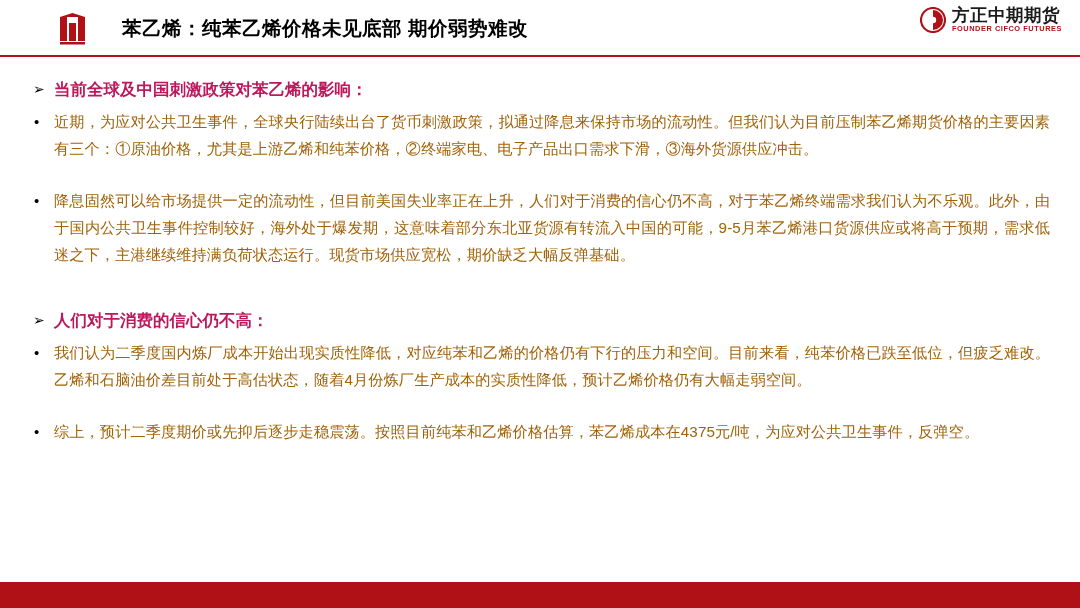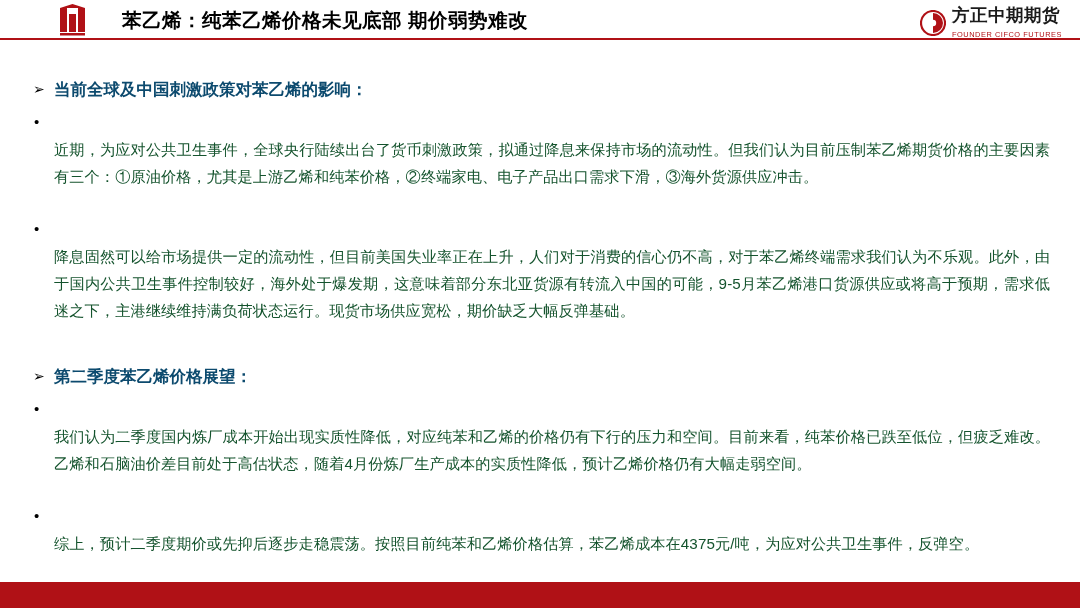--- a/index.html
+++ b/index.html
@@ -10,21 +10,21 @@
   }
   body {
     font-family: "Liberation Sans", sans-serif;
     background: #ffffff;
     position: relative;
   }
 
   
   .header {
     position: relative;
-    height: 40px;
+    height: 57px;
     width: 100%;
     background: #ffffff;
     display: flex;
     align-items: center;
   }
   .header-rule {
     position: absolute;
     left: 0;
     bottom: 0;
     width: 100%;
@@ -64,24 +64,24 @@
   }
   .brand-text { line-height: 1.05; }
   .brand-cn {
     font-size: 17.5px;
     font-weight: bold;
     color: #1a1a1a;
     letter-spacing: 0.5px;
   }
   .brand-en {
     font-size: 7.4px;
-    font-weight: normal;
+    font-weight: bold;
     color: #b01116;
     letter-spacing: 0.55px;
-    margin-top: 7px;
+    margin-top: 1px;
   }
 
   
   .content {
     position: absolute;
     top: 47px;
     left: 0;
     width: 1080px;
     height: 530px;
     padding: 20px 30px 0 28px;
@@ -98,47 +98,46 @@
     font-size: 14px;
     line-height: 24px;
     width: 26px;
     flex: 0 0 26px;
     text-align: left;
     padding-left: 5px;
   }
   .section-head-text {
     font-size: 16.5px;
     font-weight: bold;
-    color: #0c4a6e;
+    color: #be185d;
     line-height: 24px;
   }
 
   .bullet-row {
     display: flex;
     align-items: flex-start;
     margin-top: 7px;
   }
   .bullet-dot {
     width: 26px;
     flex: 0 0 26px;
     font-size: 15px;
     line-height: 27px;
     color: #000000;
     text-align: left;
     padding-left: 6px;
   }
   .bullet-text {
     font-size: 15.2px;
     line-height: 27px;
-    color: #14532d;
+    color: #a16207;
     text-align: justify;
     text-justify: inter-ideograph;
     flex: 1 1 auto;
     letter-spacing: 0.1px;
-    margin-top: 28px;
   }
 
   .gap-lg { height: 18px; }
   .gap-xl { height: 30px; }
 
   
   .footer-bar {
     position: absolute;
     left: 0;
     bottom: 0;
@@ -195,21 +194,21 @@
 
   <div class="bullet-row">
     <div class="bullet-dot">•</div>
     <div class="bullet-text">降息固然可以给市场提供一定的流动性，但目前美国失业率正在上升，人们对于消费的信心仍不高，对于苯乙烯终端需求我们认为不乐观。此外，由于国内公共卫生事件控制较好，海外处于爆发期，这意味着部分东北亚货源有转流入中国的可能，9-5月苯乙烯港口货源供应或将高于预期，需求低迷之下，主港继续维持满负荷状态运行。现货市场供应宽松，期价缺乏大幅反弹基础。</div>
   </div>
 
   <div class="gap-xl"></div>
 
   <div class="section-head">
     <div class="arrow-marker">➢</div>
-    <div class="section-head-text">第二季度苯乙烯价格展望：</div>
+    <div class="section-head-text">人们对于消费的信心仍不高：</div>
   </div>
 
   <div class="bullet-row">
     <div class="bullet-dot">•</div>
     <div class="bullet-text">我们认为二季度国内炼厂成本开始出现实质性降低，对应纯苯和乙烯的价格仍有下行的压力和空间。目前来看，纯苯价格已跌至低位，但疲乏难改。乙烯和石脑油价差目前处于高估状态，随着4月份炼厂生产成本的实质性降低，预计乙烯价格仍有大幅走弱空间。</div>
   </div>
 
   <div class="gap-lg"></div>
 
   <div class="bullet-row">

